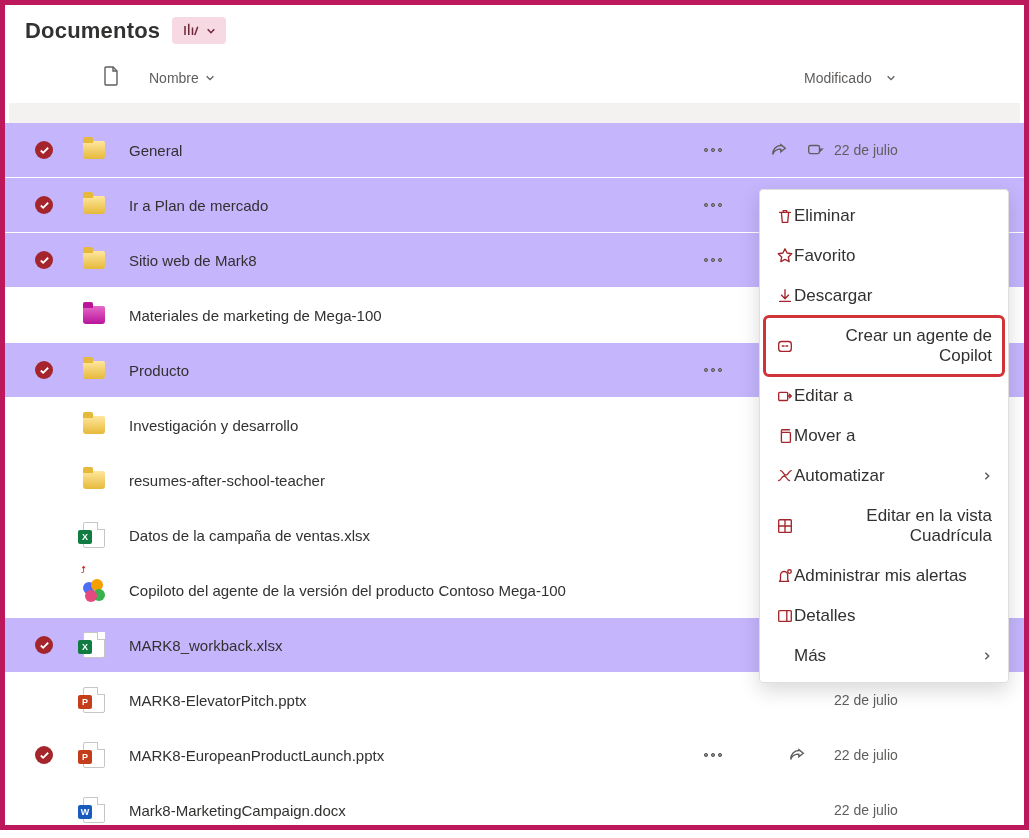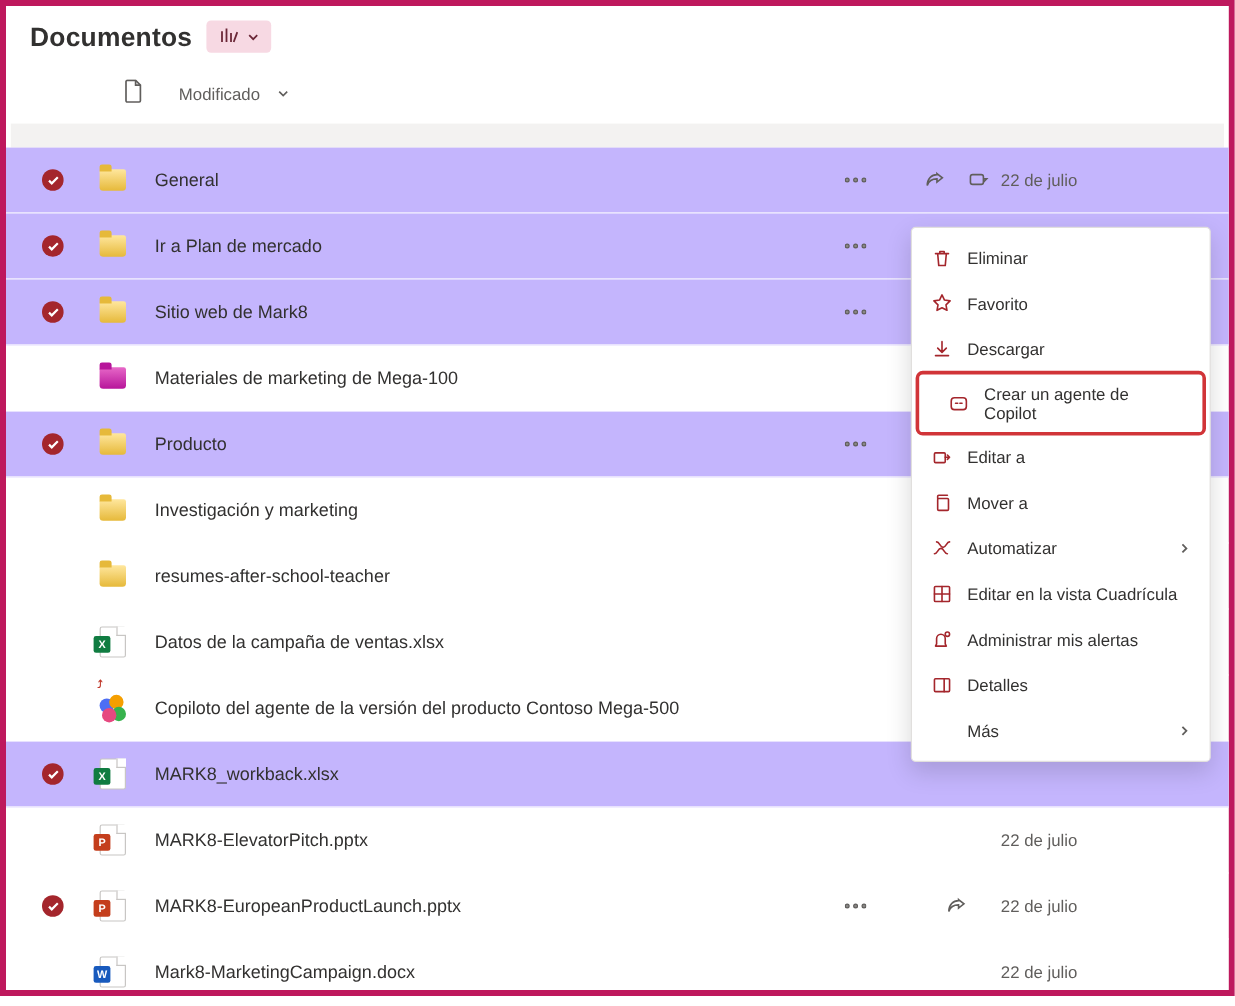--- a/index.html
+++ b/index.html
@@ -50,24 +50,24 @@
   .copilot .a{background:#4c6ef5; left:0; top:3px;}
   .copilot .b{background:#f59f00; left:8px; top:0;}
   .copilot .c{background:#37b24d; left:10px; top:10px;}
   .copilot .d{background:#e64980; left:2px; top:11px;}
   .new-tag{ position:absolute; font-size:9px; color:#c0392b; font-weight:600; }
 
   .row-actions svg, .ellipsis-cell svg, .share-cell svg, .col-header svg { stroke: #605e5c; }
 
   
   .ctx { position:absolute; top:184px; left:754px; width:250px; background:#fff; border:1px solid #e1dfdd; border-radius:4px; box-shadow:0 8px 20px rgba(0,0,0,.15); padding:6px 0; z-index:50; }
-  .ctx-item { display:flex; align-items:center; gap:12px; padding:10px 16px; font-size:14px; color:#323130; cursor:pointer; }
+  .ctx-item { display:flex; align-items:center; padding:10px 16px; font-size:17px; color:#323130; cursor:pointer;text-align:right; }
   .ctx-item .ic { width:18px; height:18px; color:#a4262c; flex:0 0 18px; display:flex; align-items:center; }
   .ctx-item .chev { margin-left:auto; color:#605e5c; }
-  .ctx-item.highlight { outline:3px solid #d13438; border-radius:3px; margin:2px 6px; padding:8px 24px; }
+  .ctx-item.highlight { outline:3px solid #d13438; border-radius:3px; margin:2px 6px; padding:8px 10px; }
   .ctx-item.empty-ic .ic { visibility:hidden; }
 
   .icon-btn { display:inline-flex; cursor:pointer; padding:4px; }
 </style>
 </head>
 <body>
 
 <div class="app">
 
   <div class="header">
@@ -90,20 +90,28 @@
   </div>
 
   <div class="col-header">
     <div></div>
     <div class="file-head-icon">
       <svg width="16" height="20" viewBox="0 0 16 20" fill="none" stroke="#605e5c" stroke-width="1.4">
         <path d="M3 1h7l4 4v13a1 1 0 0 1-1 1H3a1 1 0 0 1-1-1V2a1 1 0 0 1 1-1z"></path>
           <path d="M10 1v4h4"></path>
       </svg>
     </div>
+    <div class="col-name">
+      <span>Nombre</span>
+      <span>
+        <svg width="10" height="10" viewBox="0 0 12 12" fill="none" stroke="#605e5c" stroke-width="1.6">
+            <path d="M2 4l4 4 4-4"></path>
+          </svg>
+      </span>
+    </div>
     <div class="col-mod">
       <span>Modificado</span>
       <span>
         <svg width="10" height="10" viewBox="0 0 12 12" fill="none" stroke="#605e5c" stroke-width="1.6">
             <path d="M2 4l4 4 4-4"></path>
           </svg>
       </span>
     </div>
   </div>
 
@@ -226,21 +234,21 @@
           </span>
         </div>
     <div class="share-cell"></div>
     <div class="date-cell"></div>
   </div>
       <div class="row">
     <div class="sel-cell"></div>
     <div class="icon-cell">
           <span class="folder-yellow"></span>
         </div>
-    <div class="name-cell">Investigación y marketing</div>
+    <div class="name-cell">Investigación y desarrollo</div>
     <div class="ellipsis-cell"></div>
     <div class="share-cell"></div>
     <div class="date-cell"></div>
   </div>
       <div class="row">
     <div class="sel-cell"></div>
     <div class="icon-cell">
           <span class="folder-yellow"></span>
         </div>
     <div class="name-cell">resumes-after-school-teacher</div>
@@ -267,21 +275,21 @@
     <div class="sel-cell"></div>
     <div class="icon-cell">
           <span class="copilot">
             <span class="a"></span>
             <span class="b"></span>
             <span class="c"></span>
             <span class="d"></span>
           </span>
           <span class="new-tag" style="margin-left:-2px; margin-top:-14px;">⤴</span>
         </div>
-    <div class="name-cell">Copiloto del agente de la versión del producto Contoso Mega-500</div>
+    <div class="name-cell">Copiloto del agente de la versión del producto Contoso Mega-100</div>
     <div class="ellipsis-cell"></div>
     <div class="share-cell"></div>
     <div class="date-cell"></div>
   </div>
       <div class="row shaded">
     <div class="sel-cell">
           <span class="sel-radio">
             <svg viewBox="0 0 12 12">
               <path d="M2 6l2.5 2.5L10 3" fill="none" stroke="#fff" stroke-width="2"></path>
             </svg>

